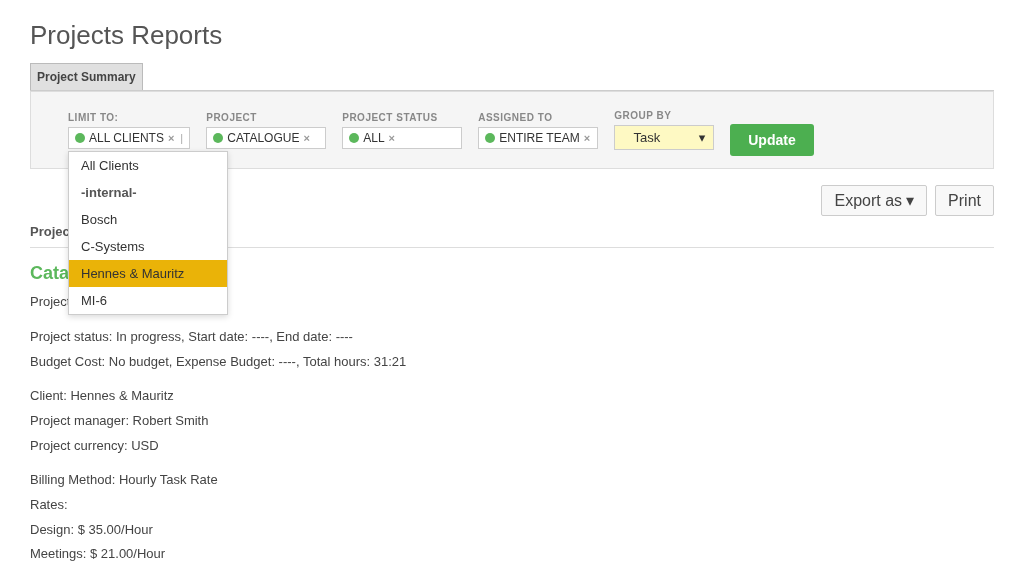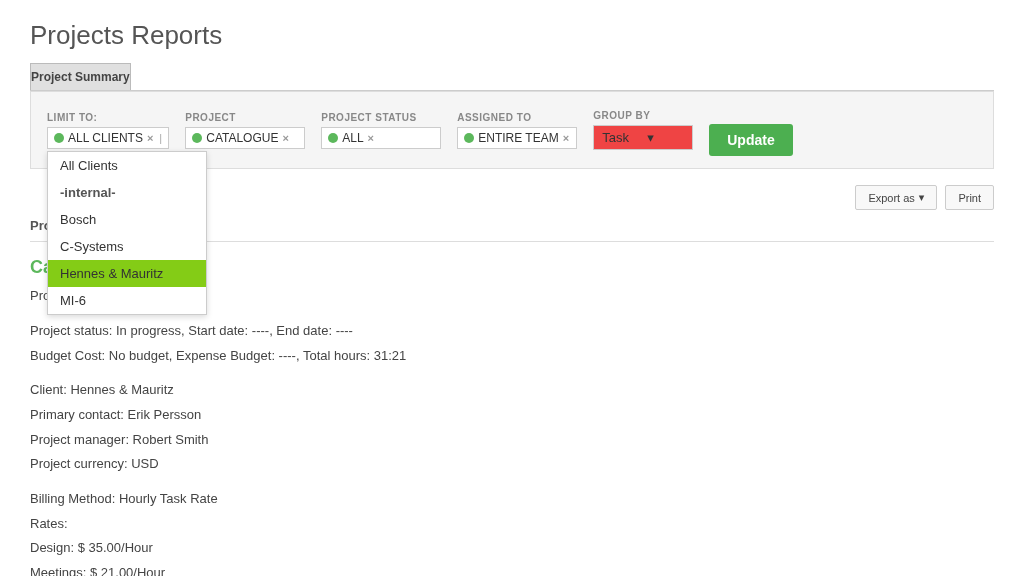--- a/index.html
+++ b/index.html
@@ -17,21 +17,21 @@
       font-weight: 400;
       color: #555;
       margin-bottom: 12px;
     }
     .tab-bar {
       border-bottom: 1px solid #ccc;
       margin-bottom: 0;
     }
     .tab-btn {
       display: inline-block;
-      padding: 6px 0;
+      padding: 6px 6px;
       background: #e0e0e0;
       border: 1px solid #bbb;
       border-bottom: none;
       font-size: 12px;
       font-weight: bold;
       color: #444;
       cursor: pointer;
     }
     .filter-bar {
       background: #f5f5f5;
@@ -99,25 +99,26 @@
       border-radius: 3px;
       align-self: flex-end;
       margin-top: 20px;
     }
 
     
     .group-by-select {
       display: flex;
       align-items: center;
       border: 1px solid #ccc;
-      background: #ef4444;
+      background: #fef9c3;
       padding: 4px 8px;
       gap: 8px;
       cursor: pointer;
       min-width: 100px;
+      text-align: right;
     }
     .group-by-select span {
       font-size: 13px;
       color: #333;
       flex: 1;
     }
     .chevron-icon {
       font-size: 10px;
       color: #666;
     }
@@ -133,28 +134,29 @@
       z-index: 100;
       min-width: 160px;
       margin-top: 2px;
     }
     .dropdown-item {
       padding: 6px 12px;
       font-size: 13px;
       cursor: pointer;
       color: #333;
     }
-    .dropdown-item.selected { background: #84cc16; }
+    .dropdown-item.selected { background: #eab308; }
     .dropdown-item.internal {
       font-weight: bold;
       color: #555;
     }
 
     .limit-to-wrapper {
       position: relative;
+      margin-left: 21px;
     }
 
     
     .report-section {
       padding: 16px 0 0 0;
     }
     .report-main-title {
       font-size: 18px;
       font-weight: bold;
       color: #5cb85c;
@@ -163,21 +165,21 @@
     .report-toolbar {
       display: flex;
       justify-content: flex-end;
       gap: 8px;
       margin-bottom: 8px;
     }
     .report-toolbar-btn {
       border: 1px solid #ccc;
       background: #f8f8f8;
       padding: 5px 12px;
-      font-size: 11px;
+      font-size: 16px;
       cursor: pointer;
       color: #444;
       border-radius: 2px;
       display: flex;
       align-items: center;
       gap: 4px;
     }
 
     .section-header {
       font-size: 13px;
@@ -295,21 +297,20 @@
       </p>
 
       <div class="spacer"></div>
 
       <p>Project status: In progress, Start date: ----, End date: ----</p>
       <p>Budget Cost: No budget, Expense Budget: ----, Total hours: 31:21</p>
 
       <div class="spacer"></div>
 
       <p>Client: Hennes &amp; Mauritz</p>
-      <p>Primary contact: Erik Persson</p>
       <p>Project manager: Robert Smith</p>
       <p>Project currency: USD</p>
 
       <div class="spacer"></div>
 
       <p>Billing Method: Hourly Task Rate</p>
       <p>Rates:</p>
       <p>Design: $ 35.00/Hour</p>
       <p>Meetings: $ 21.00/Hour</p>
 

